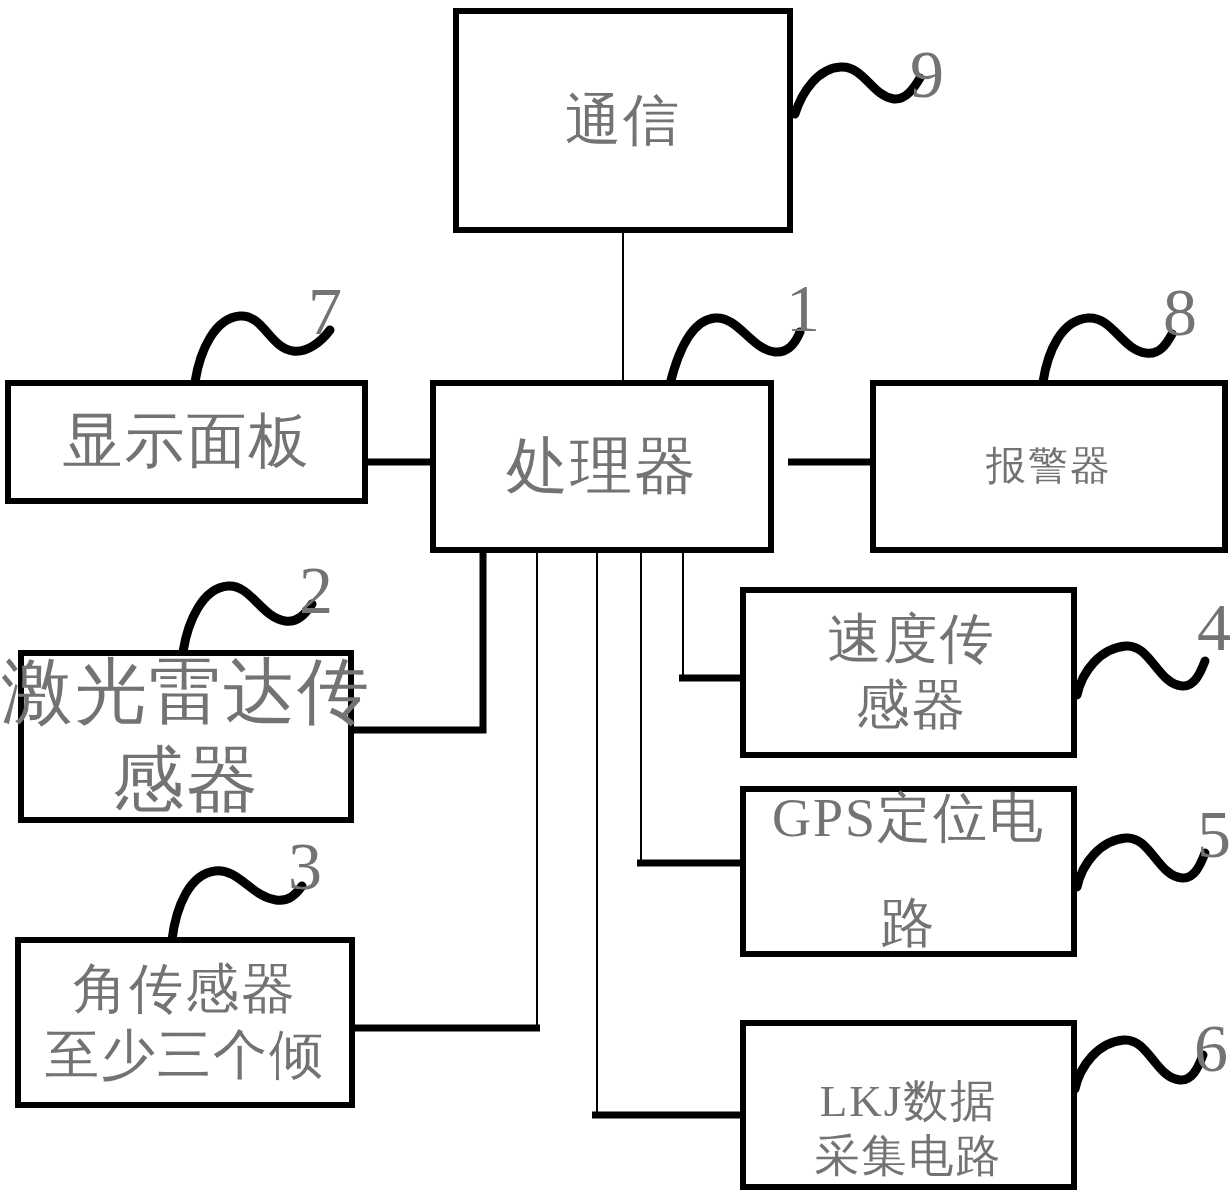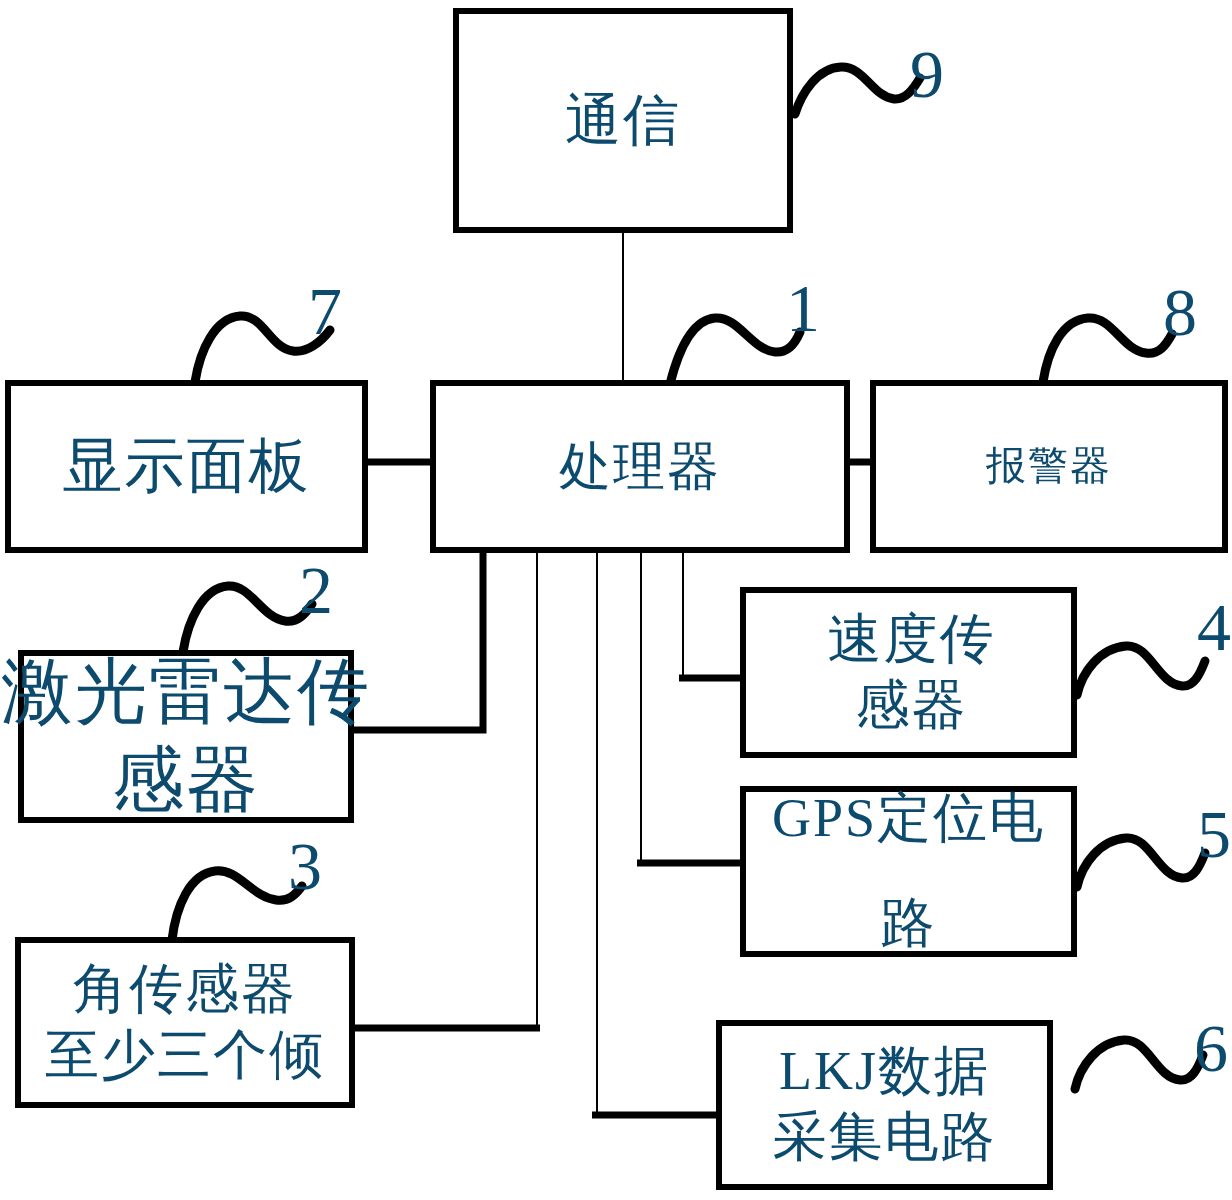--- a/index.html
+++ b/index.html
@@ -1,21 +1,21 @@
 <!DOCTYPE html>
 <html><head>
 <meta charset="utf-8">
 <style>
   html,body{margin:0;padding:0;background:#ffffff;}
   #stage{
     position:relative;
     width:1232px;height:1200px;
     background:#ffffff;
     font-family:"Liberation Serif","DejaVu Serif",serif;
-    color:#0c4a6e;
+    color:#737373;
     overflow:hidden;
   }
   #wires{position:absolute;left:0;top:0;width:1232px;height:1200px;}
   .box{
     position:absolute;
     box-sizing:border-box;
     border:6px solid #000;
     background:#fff;
     display:flex;
     flex-direction:column;
@@ -67,25 +67,25 @@
     <path fill="none" stroke="#000" stroke-width="9" stroke-linecap="round" d="M 172,940 C 176,906 190,874 215,871 C 238,868 252,897 276,900 C 289,902 296,894 302,886"></path>
     <path fill="none" stroke="#000" stroke-width="9" stroke-linecap="round" d="M 1077,695 C 1082,672 1100,648 1126,646 C 1150,644 1158,684 1182,686 C 1194,687 1200,674 1205,661"></path>
     <path fill="none" stroke="#000" stroke-width="9" stroke-linecap="round" d="M 1077,887 C 1082,864 1100,840 1126,838 C 1150,836 1158,876 1182,878 C 1194,879 1200,866 1205,853"></path>
     <path fill="none" stroke="#000" stroke-width="9" stroke-linecap="round" d="M 1075,1089 C 1080,1066 1098,1042 1124,1040 C 1148,1038 1156,1078 1180,1080 C 1192,1081 1198,1068 1203,1055"></path>
   </svg>
 
   <div class="box" style="left:453px;top:8px;width:340px;height:225px;font-size:56px;">
     <span class="ln">通信</span>
   </div>
 
-  <div class="box" style="left:5px;top:380px;width:363px;height:173px;font-size:60px;">
+  <div class="box" style="left:5px;top:380px;width:363px;height:124px;font-size:60px;">
     <span class="ln">显示面板</span>
   </div>
 
-  <div class="box" style="left:430px;top:380px;width:420px;height:173px;font-size:52px;">
+  <div class="box" style="left:430px;top:380px;width:344px;height:173px;font-size:62px;">
     <span class="ln">处理器</span>
   </div>
 
   <div class="box" style="left:870px;top:380px;width:358px;height:173px;font-size:40px;">
     <span class="ln">报警器</span>
   </div>
 
   <div class="box" style="left:18px;top:650px;width:336px;height:173px;font-size:72px;">
     <span class="ln">激光雷达传</span>
     <span class="ln">感器</span>
@@ -99,21 +99,21 @@
   <div class="box" style="left:740px;top:587px;width:337px;height:171px;font-size:54px;padding-left:6px;">
     <span class="ln">速度传</span>
     <span class="ln">感器</span>
   </div>
 
   <div class="box" style="left:740px;top:786px;width:337px;height:171px;font-size:54px;gap:39px;">
     <span class="ln">GPS定位电</span>
     <span class="ln">路</span>
   </div>
 
-  <div class="box" style="left:716px;top:1020px;width:337px;height:170px;font-size:54px;">
+  <div class="box" style="left:740px;top:1020px;width:337px;height:170px;font-size:45px;justify-content:flex-end;">
     <span class="ln">LKJ数据</span>
     <span class="ln">采集电路</span>
   </div>
 
   <div class="ref" style="left:927px;top:74px;">9</div>
   <div class="ref" style="left:803px;top:308px;">1</div>
   <div class="ref" style="left:325px;top:311px;">7</div>
   <div class="ref" style="left:1180px;top:312px;">8</div>
   <div class="ref" style="left:316px;top:590px;">2</div>
   <div class="ref" style="left:305px;top:866px;">3</div>

